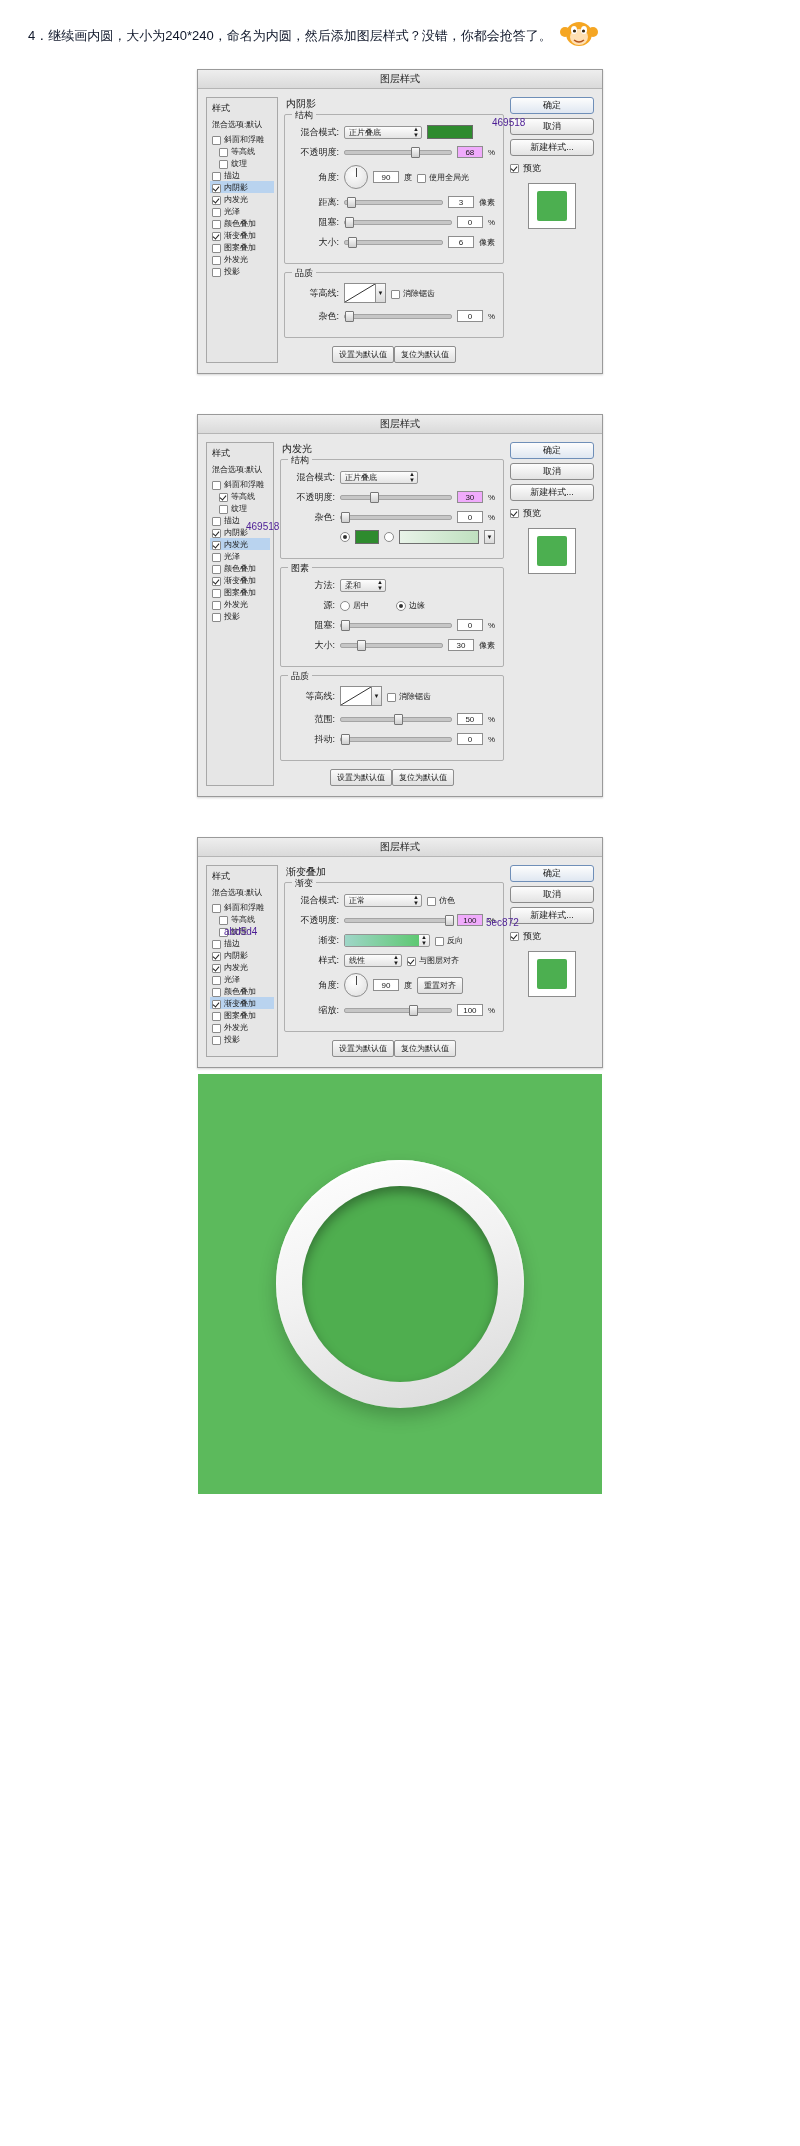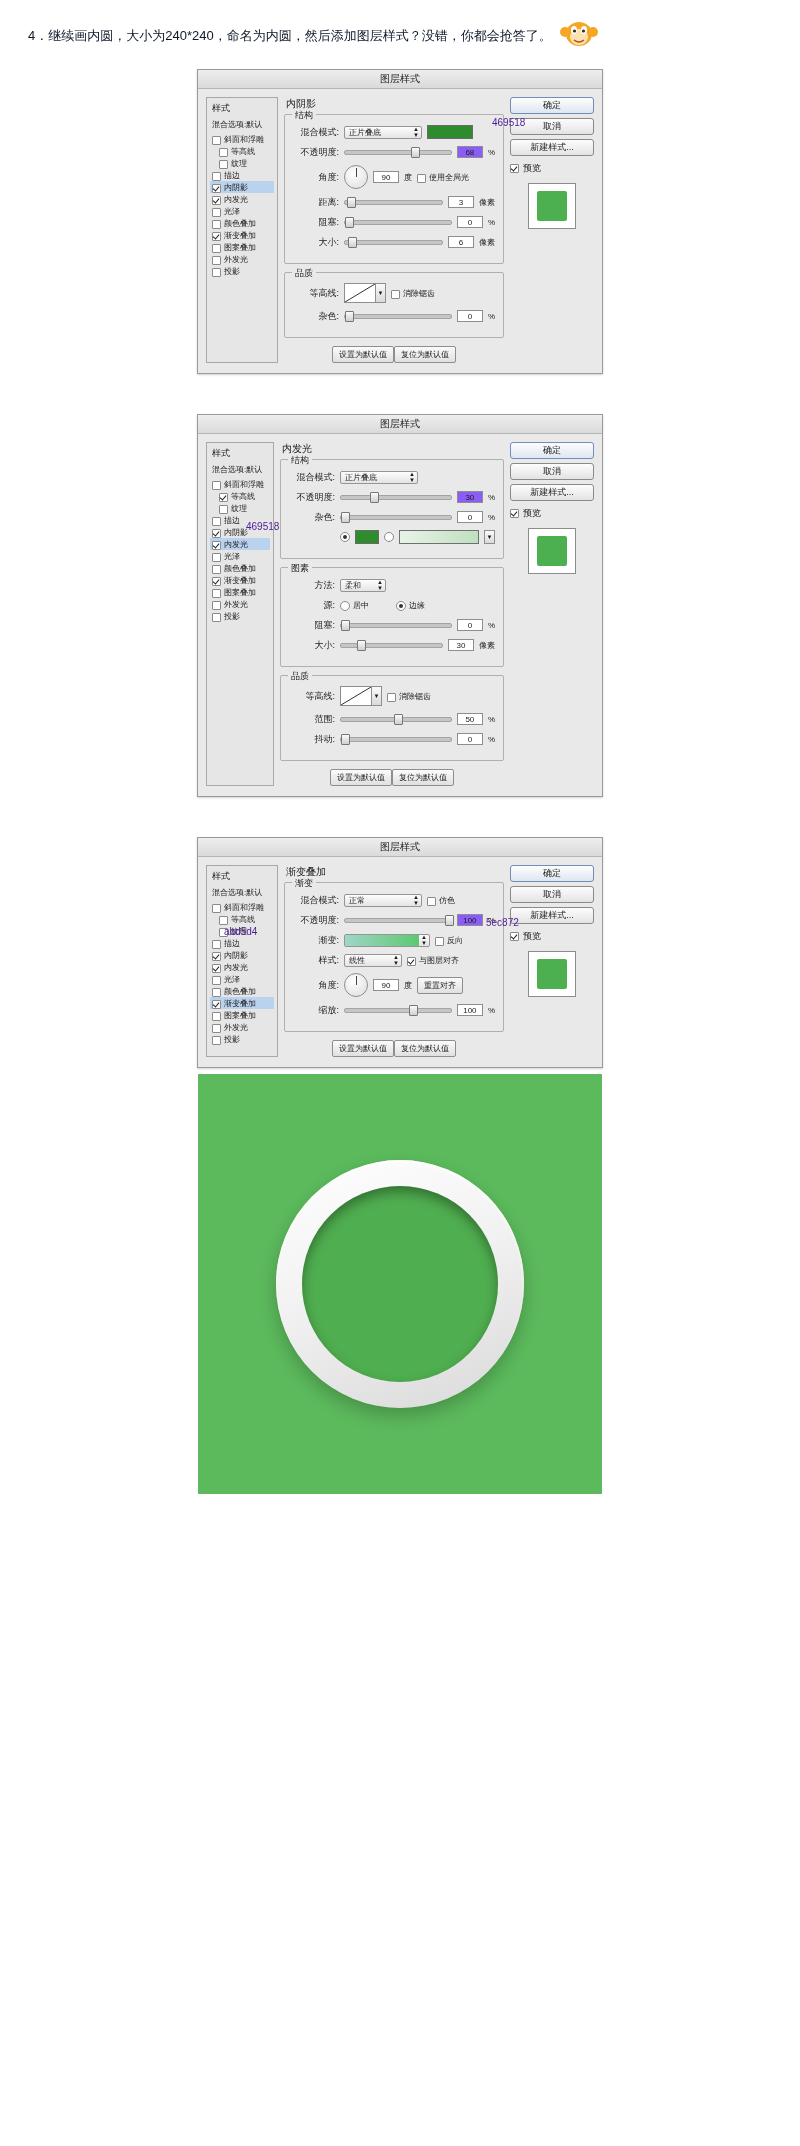--- a/index.html
+++ b/index.html
@@ -106,21 +106,21 @@
   }
   .knob{
     position:absolute;top:-4px;width:7px;height:9px;
     background:linear-gradient(#fbfbfb,#cfcfcf);
     border:1px solid #767676;border-radius:1px;
   }
   .numbox{
     width:26px;height:12px;border:1px solid #8e8e8e;background:#fff;
     font-size:8px;text-align:center;line-height:12px;box-sizing:border-box;
   }
-  .numbox.sel{background:#8b5cf6;}
+  .numbox.sel{background:#f0abfc;}
   .unit{font-size:8px;}
   .dial{
     width:22px;height:22px;border-radius:50%;
     border:1px solid #8e8e8e;
     background:radial-gradient(circle at 40% 35%,#fff,#dcdcdc);
     position:relative;flex:none;
   }
   .dial:after{
     content:"";position:absolute;left:50%;top:50%;width:9px;height:1px;
     background:#444;transform-origin:0 0;transform:rotate(-90deg);

